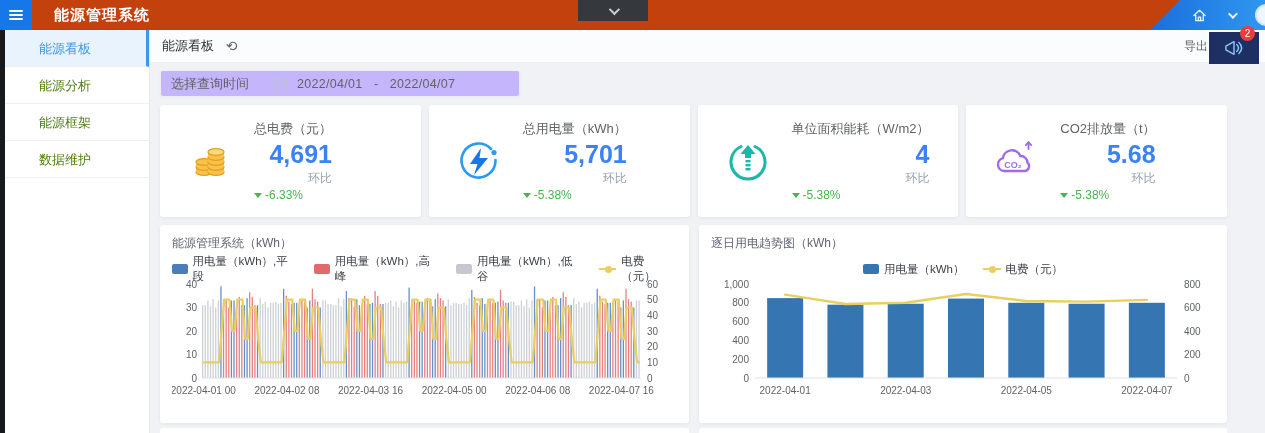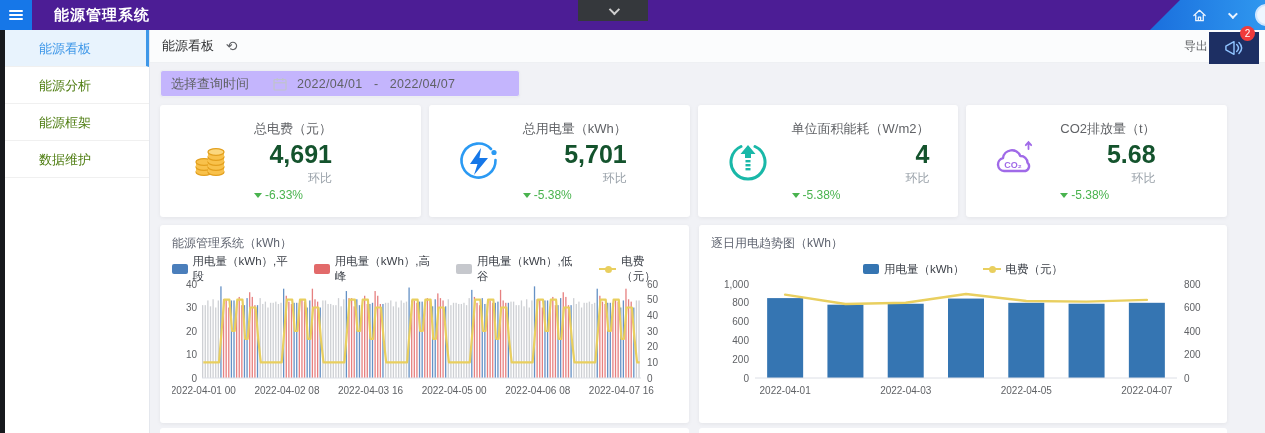--- a/index.html
+++ b/index.html
@@ -1,20 +1,20 @@
 <!DOCTYPE html>
 <html><head>
 <meta charset="utf-8">
 <style>
   * { margin:0; padding:0; box-sizing:border-box; }
   html,body { width:1265px; height:433px; overflow:hidden; }
   body { font-family:"Liberation Sans","DejaVu Sans",sans-serif; background:#f1f2f6; position:relative; }
 
   
-  .header { position:relative; height:30px; background:#4c1d95; display:flex; align-items:center; z-index:5; }
+  .header { position:relative; height:30px; background:#c2410c; display:flex; align-items:center; z-index:5; }
   .menu-btn { width:32px; height:30px; background:#1677e8; color:#fff; display:flex; align-items:center; justify-content:center; cursor:pointer; }
   .menu-btn .bars { display:inline-block; width:14px; }
   .menu-btn .bars i { display:block; height:2px; background:#fff; margin:2px 0; border-radius:1px; }
   .app-title { color:#fff; font-size:15px; font-weight:bold; margin-left:22px; letter-spacing:1px; }
   .center-tab { position:absolute; left:578px; top:0; width:70px; height:21px; background:#35383c; display:flex; align-items:center; justify-content:center; }
   .chev { width:8px; height:8px; border-right:2px solid #cfcfcf; border-bottom:2px solid #cfcfcf; transform:rotate(45deg) translateY(-2px); }
   .header-right { position:absolute; right:0; top:0; height:30px; width:115px; background:linear-gradient(90deg,#1a6fdd,#2f97ef); clip-path:polygon(30px 0,100% 0,100% 100%,0 100%); display:flex; align-items:center; justify-content:flex-end; gap:16px; padding-right:26px; }
   .hr-icon { width:16px; height:16px; display:flex; align-items:center; justify-content:center; cursor:pointer; }
   .chev-w { width:7px; height:7px; border-right:2px solid #eaf3ff; border-bottom:2px solid #eaf3ff; transform:rotate(45deg) translateY(-2px); }
   .partial-circle { position:absolute; right:-12px; top:4px; width:22px; height:22px; border-radius:50%; background:#eef6ff; border:2px solid #cfe6ff; }
@@ -44,21 +44,21 @@
   
   .content { padding:7px 38px 0 10px; }
   .filter-bar { width:360px; height:27px; background:#c4b5fd; border:1px solid #eceef2; border-radius:3px; display:flex; align-items:center; padding:0 10px; gap:10px; box-shadow:0 1px 3px rgba(0,0,0,.03); }
   .filter-label { font-size:13px; color:#606266; margin-right:14px; }
   .filter-dates { font-size:12.5px; color:#606266; letter-spacing:.3px; }
 
   .kpi-row { display:flex; gap:8px; margin-top:8px;text-align:right; }
   .kpi-card { flex:1; height:112px; background:#fff; border-radius:3px; box-shadow:0 1px 4px rgba(0,0,0,.06); display:flex; align-items:center; padding:0 0 0 26px; gap:20px; }
   .kpi-icon { width:48px; flex:none; display:flex; align-items:center; justify-content:center; }
   .kpi-label { font-size:13px; color:#606266; }
-  .kpi-value { font-size:25px; font-weight:bold; color:#14532d; margin:2px 0 1px; }
+  .kpi-value { font-size:25px; font-weight:bold; color:#3b82f6; margin:2px 0 1px; }
   .kpi-sub { font-size:12px; color:#98a0a8; }
   .kpi-change { font-size:12px; color:#49b34e; margin-top:1px; display:flex; align-items:center; gap:3px; }
   .tri-down { width:0; height:0; border-left:4px solid transparent; border-right:4px solid transparent; border-top:5px solid #49b34e; display:inline-block; }
 
   .charts-row { display:flex; gap:10px; margin-top:8px; }
   .chart-card { flex:1; height:198px; background:#fff; border-radius:3px; box-shadow:0 1px 4px rgba(0,0,0,.06); padding:10px 12px 0; }
   .chart-title { font-size:12px; color:#5f6470; }
   .legend-row { display:flex; justify-content:center; align-items:center; gap:18px; margin-top:10px; height:14px; }
   .legend-item { display:flex; align-items:center; gap:5px; font-size:11.5px; color:#3c4048; cursor:pointer; }
   .sw-bar { width:16px; height:10px; border-radius:2px; display:inline-block; }

